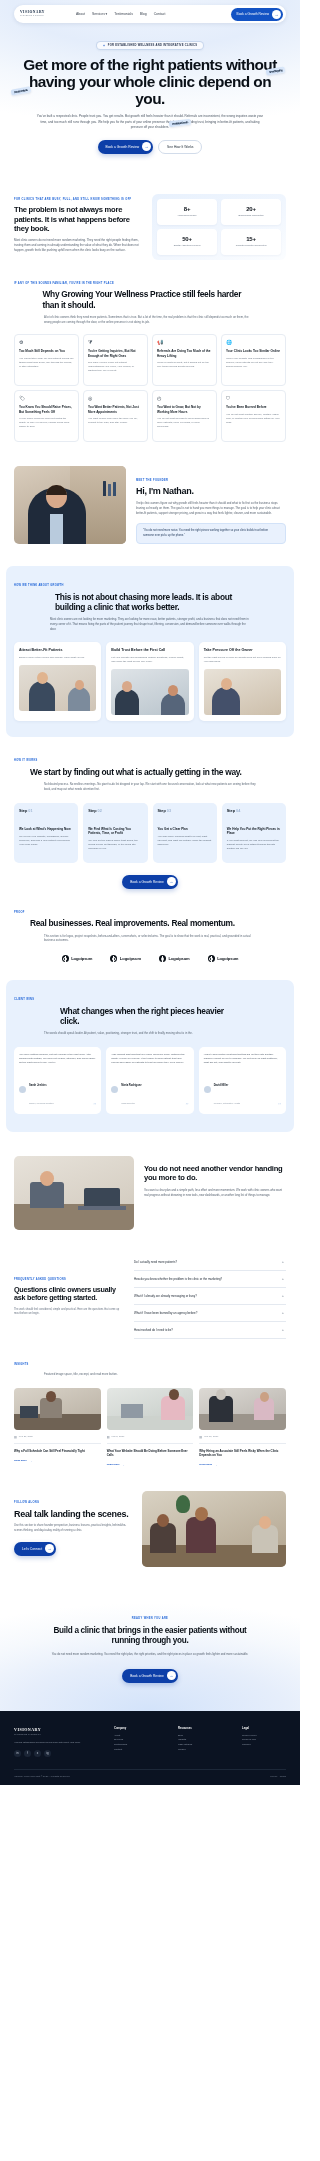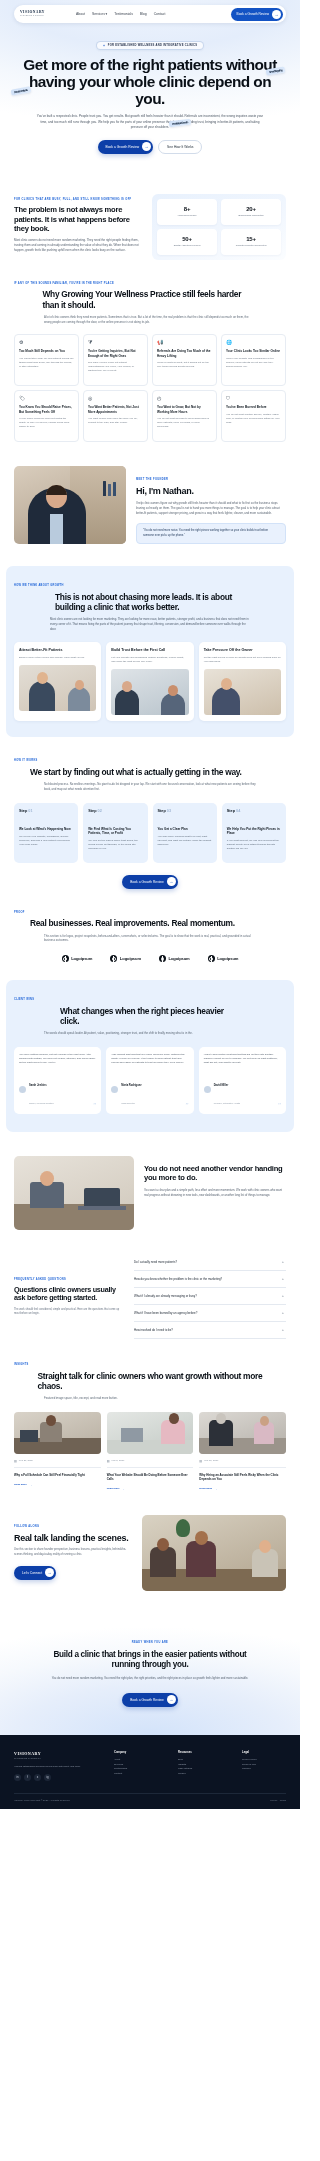--- a/index.html
+++ b/index.html
@@ -113,21 +113,21 @@
   .cards{display:grid;grid-template-columns:repeat(4,1fr);gap:4px;margin-top:10px}
   .card{
     background:#fff;border:.4px solid #e7ecf3;border-radius:4px;padding:5px 4px 6px;
     min-height:52px;
   }
   .card .ico{font-size:5px;color:#33414f;line-height:1;margin-bottom:4px;display:block}
   .card h3{font-size:3.1px;line-height:1.35;font-weight:700;color:#101820}
   .card p{font-size:2.5px;line-height:1.6;color:#6d7886;margin-top:3px}
 
   
-  .founder{display:flex;gap:10px;padding:24px 14px 0;align-items:flex-start}
+  .founder{display:flex;gap:10px;padding:24px 14px 0;align-items:flex-end}
   .founder-img{
     width:112px;height:78px;border-radius:5px;overflow:hidden;flex:0 0 auto;position:relative;
     background:linear-gradient(160deg,#d9cdbd 0%,#c4b6a4 45%,#9e8f7d 100%);
   }
   .f-shelf{position:absolute;right:0;top:0;width:56px;height:78px;
     background:linear-gradient(180deg,#cbbca8,#a8977f);}
   .f-book{position:absolute;background:#38506e;border-radius:.5px}
   .f-person{position:absolute;left:14px;bottom:0;width:58px;height:56px;
     background:#1f2a3a;border-radius:26px 26px 0 0}
   .f-head{position:absolute;left:32px;bottom:36px;width:21px;height:23px;border-radius:50%;
@@ -584,21 +584,20 @@
       <div class="faq-item">
           <span class="q">How involved do I need to be?</span>
           <span class="pl">+</span>
         </div>
     </div>
   </section>
 
   <section class="blog">
     <div class="sec-head">
       <div class="kicker">INSIGHTS</div>
-      <h2 class="wide">Straight talk for clinic owners who want growth without more chaos.</h2>
       <p>Featured image space, title, excerpt, and read more button.</p>
     </div>
     <div class="posts">
       <div class="post">
         <div class="post-img pi1">
           <div style="position:absolute;left:0;bottom:0;width:100%;height:16px;background:#6f6254"></div>
           <div style="position:absolute;left:26px;bottom:12px;width:22px;height:20px;background:#8b8176;border-radius:4px 4px 0 0"></div>
           <div style="position:absolute;left:32px;bottom:28px;width:10px;height:11px;border-radius:50%;background:#6d4e3c"></div>
           <div style="position:absolute;left:6px;bottom:12px;width:18px;height:12px;background:#3a4450"></div>
         </div>

